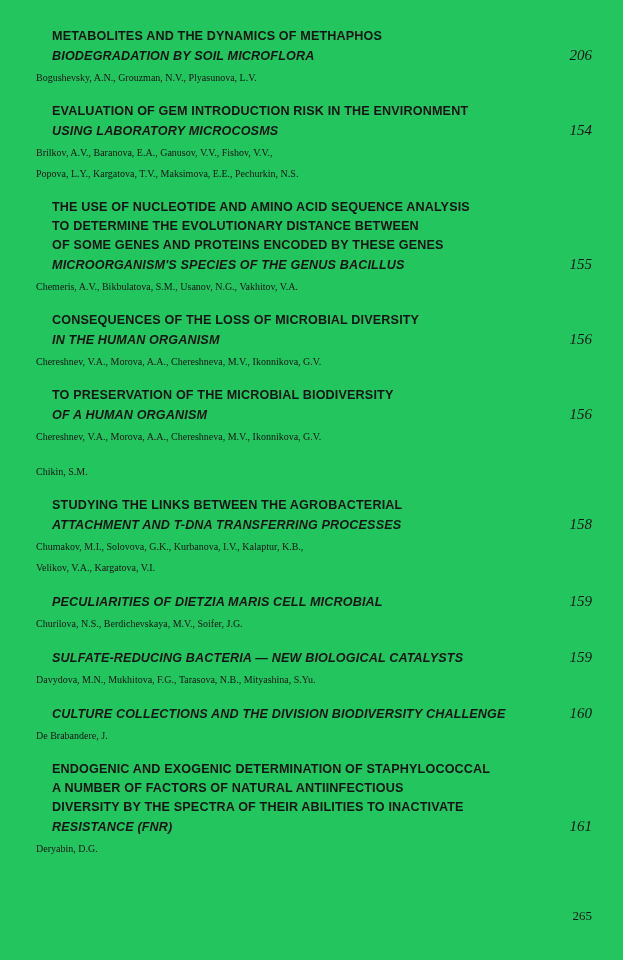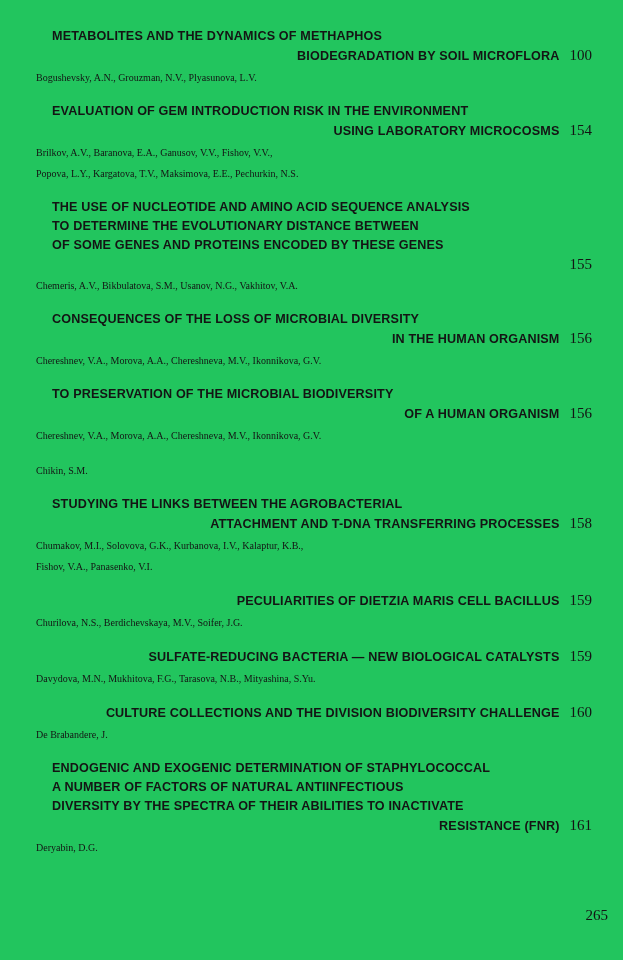--- a/index.html
+++ b/index.html
@@ -30,59 +30,60 @@
   .title-line {
     font-family: "Liberation Sans", sans-serif;
     font-weight: 700;
     font-size: 12.6px;
     letter-spacing: 0.15px;
     line-height: 19px;
     white-space: nowrap;
   }
   .title-line.with-page {
     display: flex;
-    justify-content: flex-end;
+    justify-content: space-between;
     align-items: baseline;
+    font-style: italic;
   }
   .title-line .pagenum {
     font-family: "Liberation Serif", serif;
     font-weight: 400;
     font-size: 15px;
     letter-spacing: 0;
     padding-left: 10px;
     white-space: nowrap;
   }
   .authors {
     margin-top: 1px;
   }
   .author-line {
     font-family: "Liberation Serif", serif;
     font-size: 10px;
     line-height: 21px;
     white-space: nowrap;
   }
   .folio {
     position: absolute;
-    right: 15px;
+    right: 31px;
     bottom: 36px;
     font-family: "Liberation Serif", serif;
-    font-size: 15px;
+    font-size: 13px;
   }
 </style>
 </head>
 <body>
 
 <div class="page">
   <div class="toc-list">
       <div class="entry">
         <div class="title-block">
           <div class="title-line"><span>METABOLITES AND THE DYNAMICS OF METHAPHOS</span></div>
           <div class="title-line with-page">
             <span>BIODEGRADATION BY SOIL MICROFLORA</span>
-            <span class="pagenum">100</span>
+            <span class="pagenum">206</span>
           </div>
         </div>
         <div class="authors">
           <div class="author-line">Bogushevsky, A.N., Grouzman, N.V., Plyasunova, L.V.</div>
         </div>
       </div>
       <div class="entry">
         <div class="title-block">
           <div class="title-line"><span>EVALUATION OF GEM INTRODUCTION RISK IN THE ENVIRONMENT</span></div>
           <div class="title-line with-page">
@@ -94,20 +95,21 @@
           <div class="author-line">Brilkov, A.V., Baranova, E.A., Ganusov, V.V., Fishov, V.V.,</div>
           <div class="author-line">Popova, L.Y., Kargatova, T.V., Maksimova, E.E., Pechurkin, N.S.</div>
         </div>
       </div>
       <div class="entry">
         <div class="title-block">
           <div class="title-line"><span>THE USE OF NUCLEOTIDE AND AMINO ACID SEQUENCE ANALYSIS</span></div>
           <div class="title-line"><span>TO DETERMINE THE EVOLUTIONARY DISTANCE BETWEEN</span></div>
           <div class="title-line"><span>OF SOME GENES AND PROTEINS ENCODED BY THESE GENES</span></div>
           <div class="title-line with-page">
+            <span>MICROORGANISM'S SPECIES OF THE GENUS BACILLUS</span>
             <span class="pagenum">155</span>
           </div>
         </div>
         <div class="authors">
           <div class="author-line">Chemeris, A.V., Bikbulatova, S.M., Usanov, N.G., Vakhitov, V.A.</div>
         </div>
       </div>
       <div class="entry">
         <div class="title-block">
           <div class="title-line"><span>CONSEQUENCES OF THE LOSS OF MICROBIAL DIVERSITY</span></div>
@@ -140,27 +142,27 @@
       <div class="entry">
         <div class="title-block">
           <div class="title-line"><span>STUDYING THE LINKS BETWEEN THE AGROBACTERIAL</span></div>
           <div class="title-line with-page">
             <span>ATTACHMENT AND T-DNA TRANSFERRING PROCESSES</span>
             <span class="pagenum">158</span>
           </div>
         </div>
         <div class="authors">
           <div class="author-line">Chumakov, M.I., Solovova, G.K., Kurbanova, I.V., Kalaptur, K.B.,</div>
-          <div class="author-line">Fishov, V.A., Panasenko, V.I.</div>
-        </div>
-      </div>
-      <div class="entry">
-        <div class="title-block">
-          <div class="title-line with-page">
-            <span>PECULIARITIES OF DIETZIA MARIS CELL BACILLUS</span>
+          <div class="author-line">Velikov, V.A., Kargatova, V.I.</div>
+        </div>
+      </div>
+      <div class="entry">
+        <div class="title-block">
+          <div class="title-line with-page">
+            <span>PECULIARITIES OF DIETZIA MARIS CELL MICROBIAL</span>
             <span class="pagenum">159</span>
           </div>
         </div>
         <div class="authors">
           <div class="author-line">Churilova, N.S., Berdichevskaya, M.V., Soifer, J.G.</div>
         </div>
       </div>
       <div class="entry">
         <div class="title-block">
           <div class="title-line with-page">

